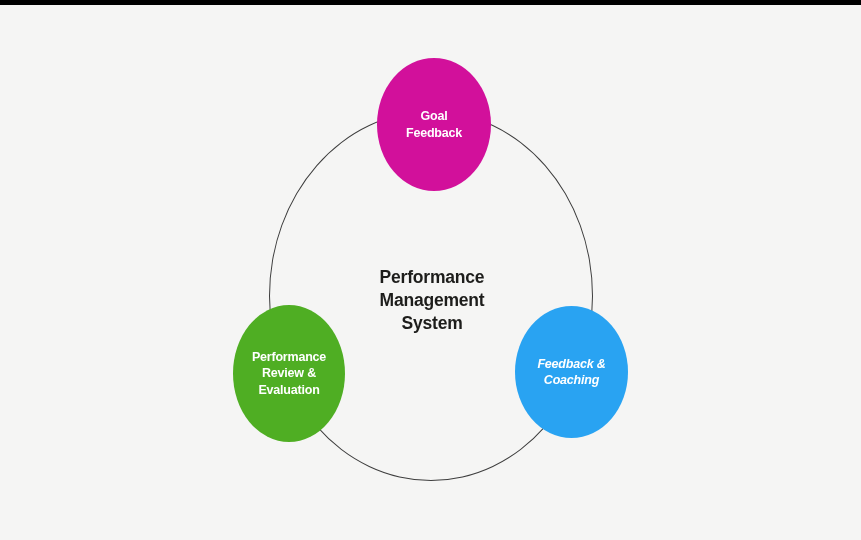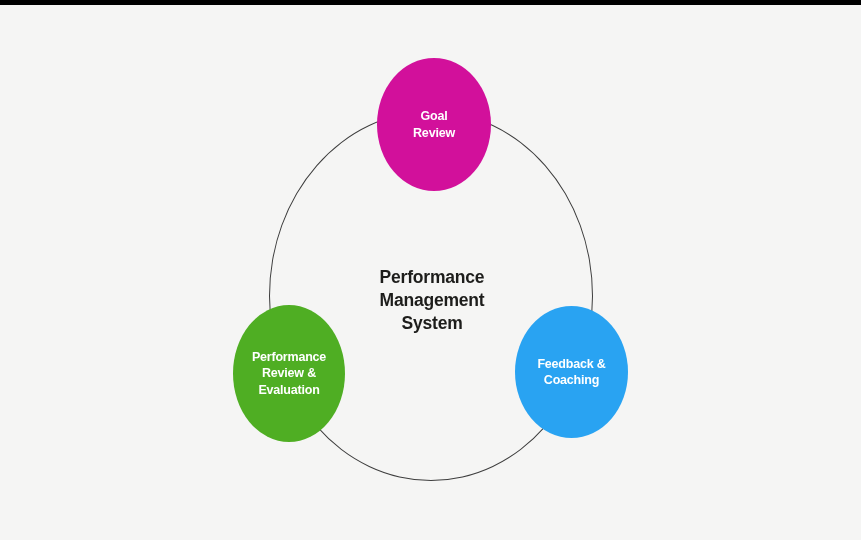--- a/index.html
+++ b/index.html
@@ -89,25 +89,25 @@
   <div class="top-bar" style="background: rgb(0, 0, 0);"></div>
 
   <div class="ring" style="border-color: rgb(61, 61, 61);"></div>
 
   <div class="center-title" style="color: rgb(29, 29, 27);">Performance
 Management
 System</div>
 
   <div class="node node-goal" style="background-color: rgb(210, 16, 155);">
     <span class="node-label" style="color: rgb(255, 255, 255);">Goal
-Review</span>
+Feedback</span>
   </div>
 
   <div class="node node-feedback" style="background-color: rgb(41, 163, 242);">
-    <span class="node-label" style="color: rgb(255, 255, 255);">Feedback &amp;
+    <span class="node-label" style="color: rgb(255, 255, 255); font-style: italic;">Feedback &amp;
 Coaching</span>
   </div>
 
   <div class="node node-review" style="background-color: rgb(79, 174, 35);">
     <span class="node-label" style="color: rgb(255, 255, 255);">Performance
 Review &amp;
 Evaluation</span>
   </div>
 
 </div>

